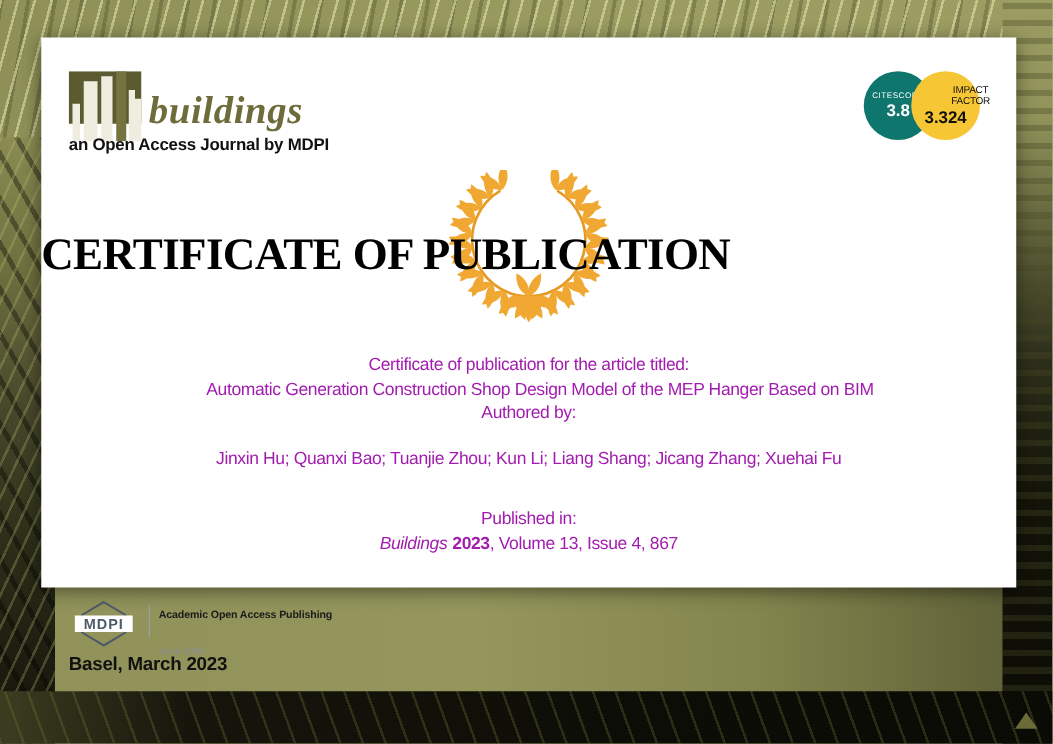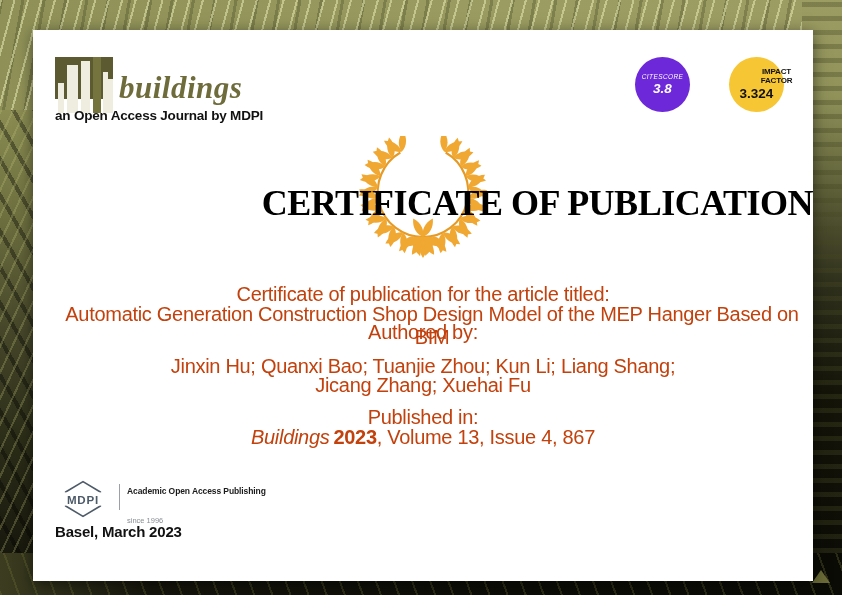--- a/index.html
+++ b/index.html
@@ -35,53 +35,53 @@
       repeating-linear-gradient(70deg, rgba(115,117,55,.30) 0 2px, rgba(0,0,0,0) 2px 17px),
       linear-gradient(90deg, #3c3d20 0%, #15150c 18%, #0d0d07 60%, #0b0b06 100%);
   }
   .bg-triangle {
     position:absolute; left:812px; top:570px; width:0; height:0;
     border-left:9px solid transparent; border-right:9px solid transparent;
     border-bottom:13px solid #7b7c3f; opacity:.85;
   }
   
   .card {
-    position:absolute; left:33px; top:30px; width:780px; height:551px;
+    position:absolute; left:33px; top:30px; width:780px; height:440px;
     background:#ffffff; box-shadow:0 3px 14px rgba(0,0,0,.5);
   }
   
   .logo-icon { position:absolute; left:22px; top:27px; }
   .journal-name {
     position:absolute; left:86px; top:40px;
     font-family:"Liberation Serif", serif; font-style:italic; font-weight:bold;
     font-size:31px; color:#6e6c3b; letter-spacing:.5px;
   }
   .tagline {
     position:absolute; left:22px; top:78px;
     font-size:13.5px; font-weight:bold; color:#111; letter-spacing:-.2px;
   }
   
   .badge { position:absolute; width:55px; height:55px; border-radius:50%;
     display:flex; flex-direction:column; align-items:center; justify-content:center;
     text-align:center; }
-  .badge-citescore { left:602px; top:27px; background:#6d28d9; color:#fff;font-style:italic; }
+  .badge-citescore { left:658px; top:27px; background:#0f766e; color:#fff; }
   .badge-impact   { left:696px; top:27px; background:#f7c634; color:#111; }
   .badge-citescore .lbl { font-size:6.5px; letter-spacing:.4px; }
   .badge .val { font-size:13.5px; font-weight:bold; margin-top:1px; }
-  .badge-impact .lbl2 { font-size:8px; font-weight:bold; line-height:8.5px; letter-spacing:-.2px;padding-left:40px; }
+  .badge-impact .lbl2 { font-size:8px; font-weight:normal; line-height:8.5px; letter-spacing:-.2px;padding-left:40px; }
   
   .wreath { position:absolute; left:320px; top:106px; z-index:1; }
   .cert-title {
-    position:absolute; left:0; right:0; top:152px; z-index:2; text-align:right;
+    position:absolute; left:0; right:0; top:152px; z-index:2; text-align:left;
     font-family:"Liberation Serif", serif; font-weight:bold; font-size:36px;
     color:#000; letter-spacing:-.5px;
   }
   
   .line { position:absolute; left:0; right:0; text-align:center;
-    font-size:20px; color:#c2410c; letter-spacing:-.3px; }
+    font-size:14px; color:#a21caf; letter-spacing:-.3px; }
   .intro      { top:253px; }
   .article    { top:273px;padding-left:18px; }
   .authored   { top:291px; }
   .authors    { top:327px; line-height:18.5px; }
   .authors .inner { display:inline-block; max-width:540px; }
   .published  { top:376px; }
   .citation   { top:396px; }
   .citation .jn { font-style:italic; }
   .citation .yr { font-weight:bold; margin-left:4px; }
   

